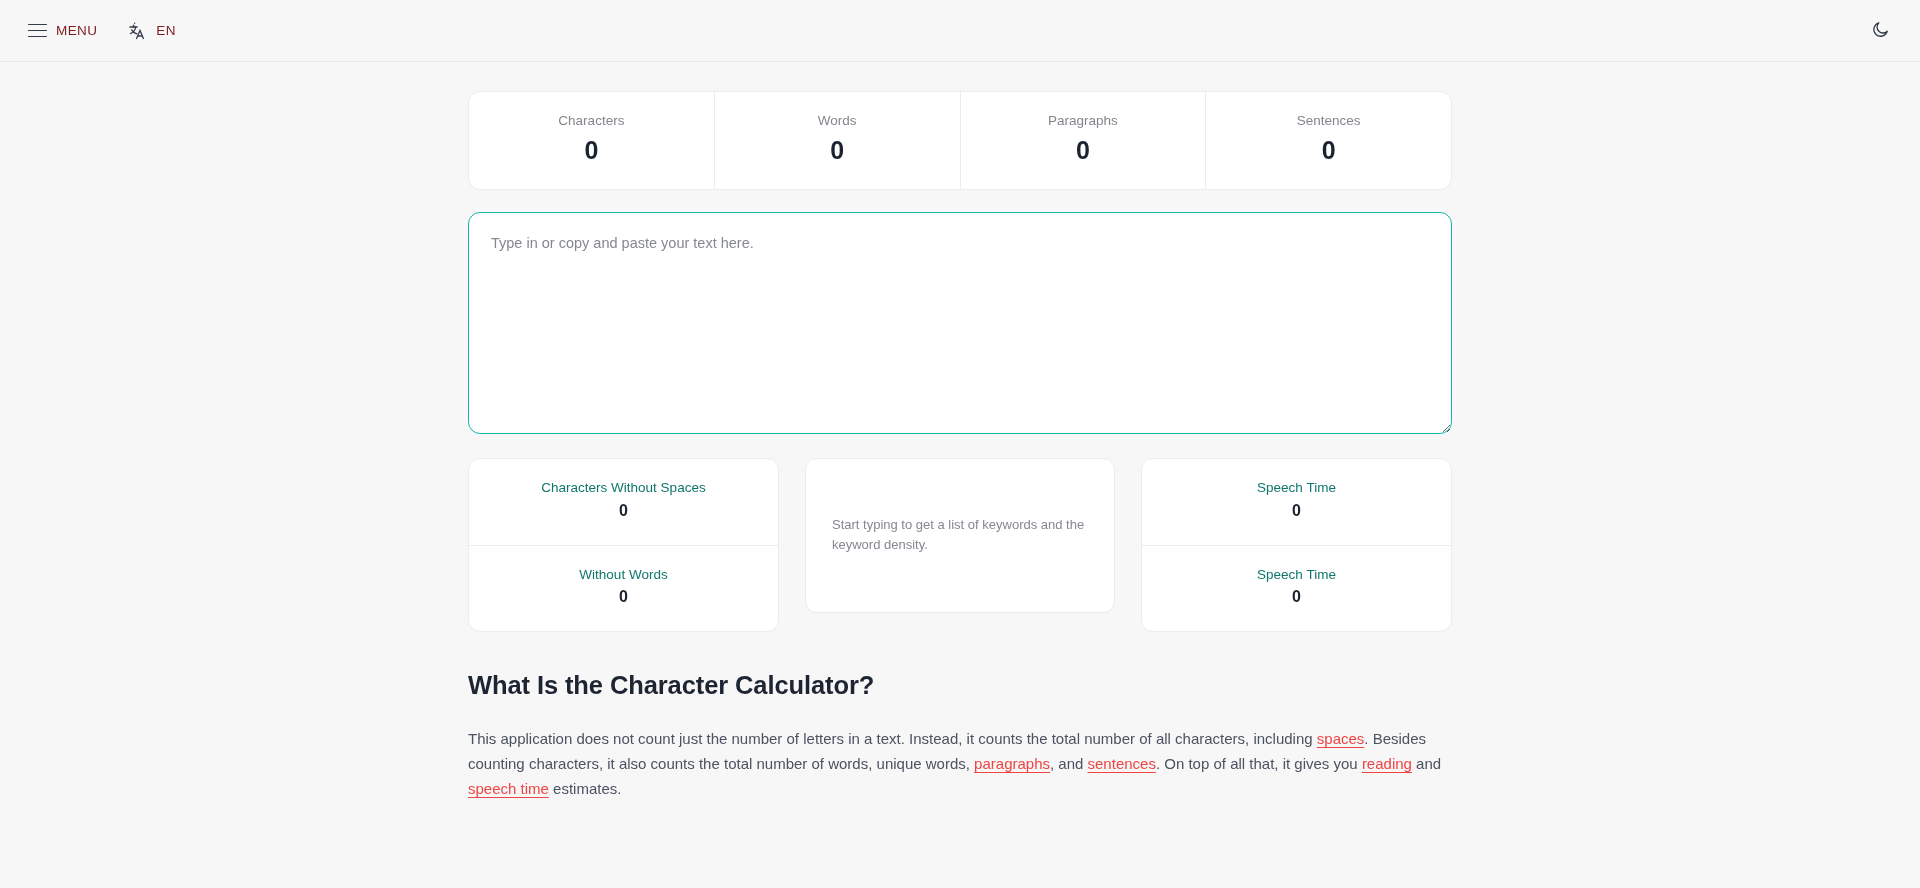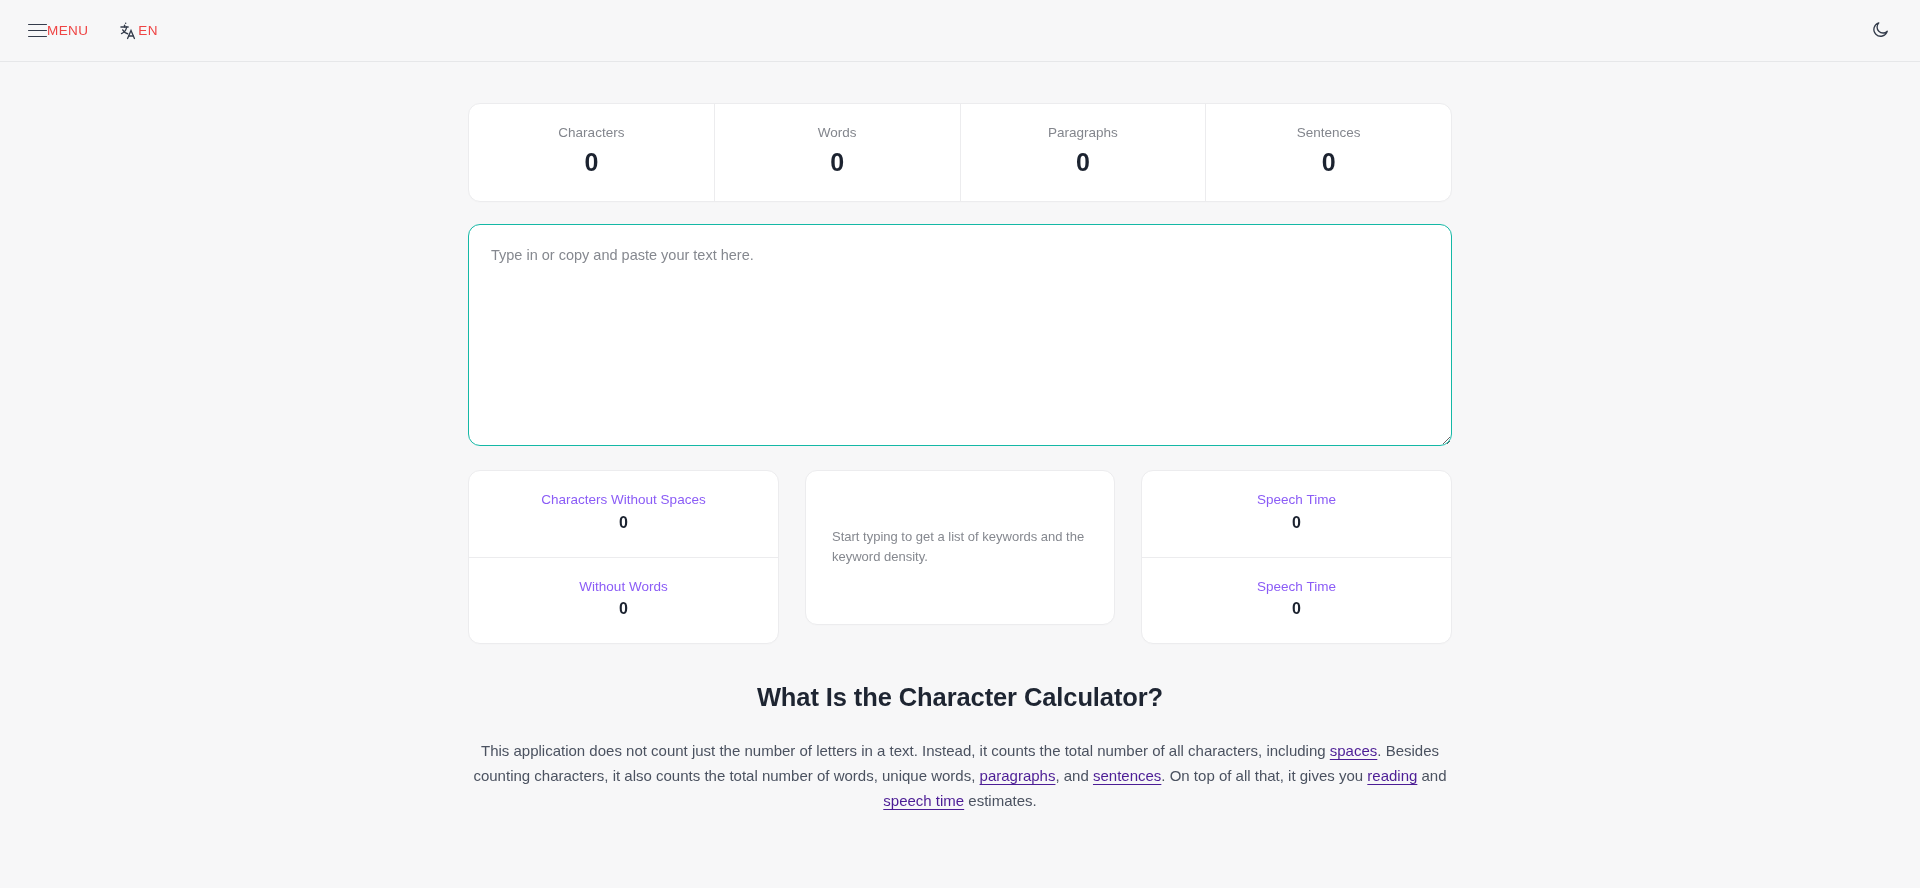--- a/index.html
+++ b/index.html
@@ -30,27 +30,28 @@
 
   .header-left {
     display: flex;
     align-items: center;
     gap: 26px;
   }
 
   .menu-btn, .lang-btn {
     display: flex;
     align-items: center;
+    gap: 9px;
     cursor: pointer;
     background: none;
     border: none;
     font-family: "Liberation Sans", sans-serif;
     font-size: 13.5px;
     letter-spacing: 0.4px;
-    color: #ef4444;
+    color: #7f1d1d;
     padding: 4px 2px;
   }
 
   .hamburger {
     width: 19px;
     height: 14px;
     display: flex;
     flex-direction: column;
     justify-content: space-between;
   }
@@ -89,21 +90,21 @@
     align-items: center;
     justify-content: center;
     width: 28px;
     height: 28px;
     padding: 0;
   }
 
   
   .page {
     width: 984px;
-    margin: 16px auto;
+    margin: 4px auto;
     padding-top: 25px;
   }
 
   
   .stats-row {
     display: flex;
     background: #ffffff;
     border: 1px solid #ececee;
     border-radius: 12px;
     overflow: hidden;
@@ -177,21 +178,21 @@
 
   .metric {
     padding: 20px 8px 23px;
     text-align: center;
     border-bottom: 1px solid #ececee;
   }
   .metric:last-child { border-bottom: none; }
 
   .metric-label {
     font-size: 13.5px;
-    color: #8b5cf6;
+    color: #0f766e;
     line-height: 1.4;
   }
   .metric-value {
     font-size: 16px;
     font-weight: bold;
     color: #1c2330;
     margin-top: 3px;
     line-height: 1.3;
   }
 
@@ -203,40 +204,39 @@
   }
   .keywords-empty {
     font-size: 13px;
     color: #85888f;
     line-height: 1.58;
   }
 
   
   .article {
     margin-top: 37px;
-    text-align: center;
   }
 
   .article h2 {
     font-size: 25.5px;
     font-weight: bold;
     color: #1e2532;
     letter-spacing: -0.1px;
     line-height: 1.3;
   }
 
   .article p {
     margin-top: 25px;
     font-size: 15px;
     color: #4b5260;
     line-height: 1.65;
   }
 
   .article a {
-    color: #4c1d95;
+    color: #ef4444;
     text-decoration: underline;
     text-underline-offset: 2.5px;
     cursor: pointer;
   }
 </style>
 </head>
 <body>
 
 <div class="header">
   <div class="header-left">

